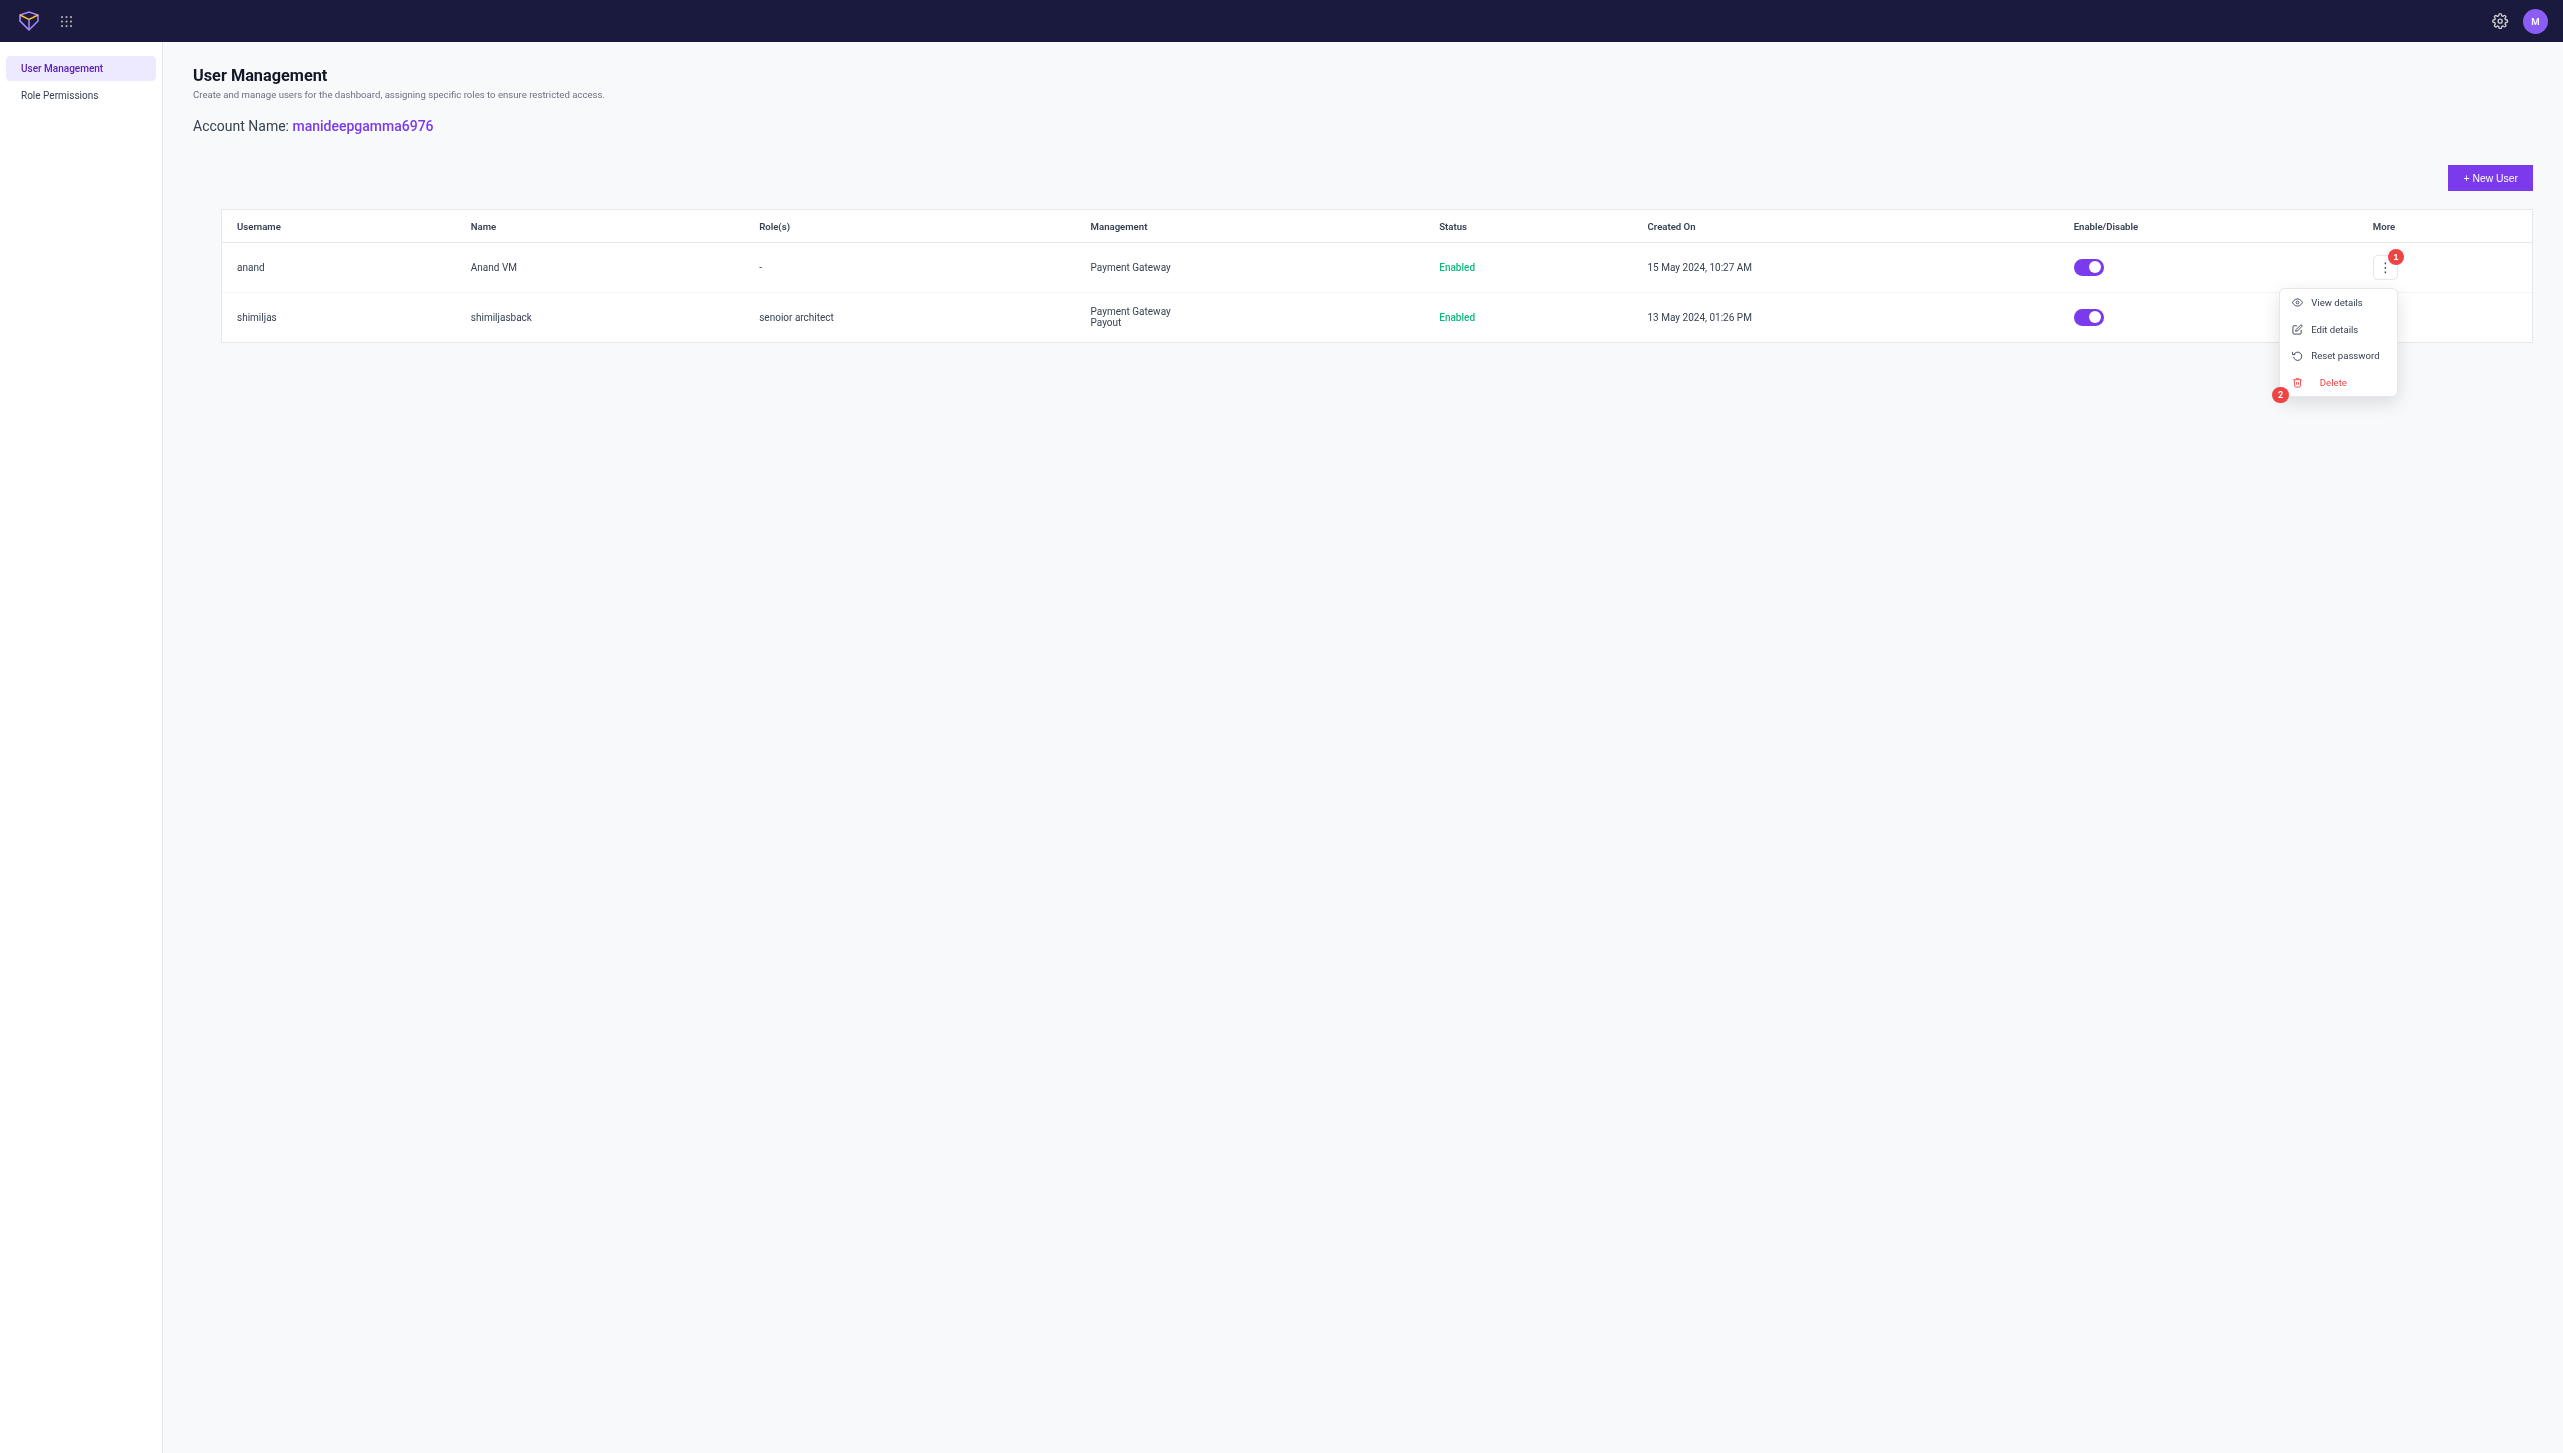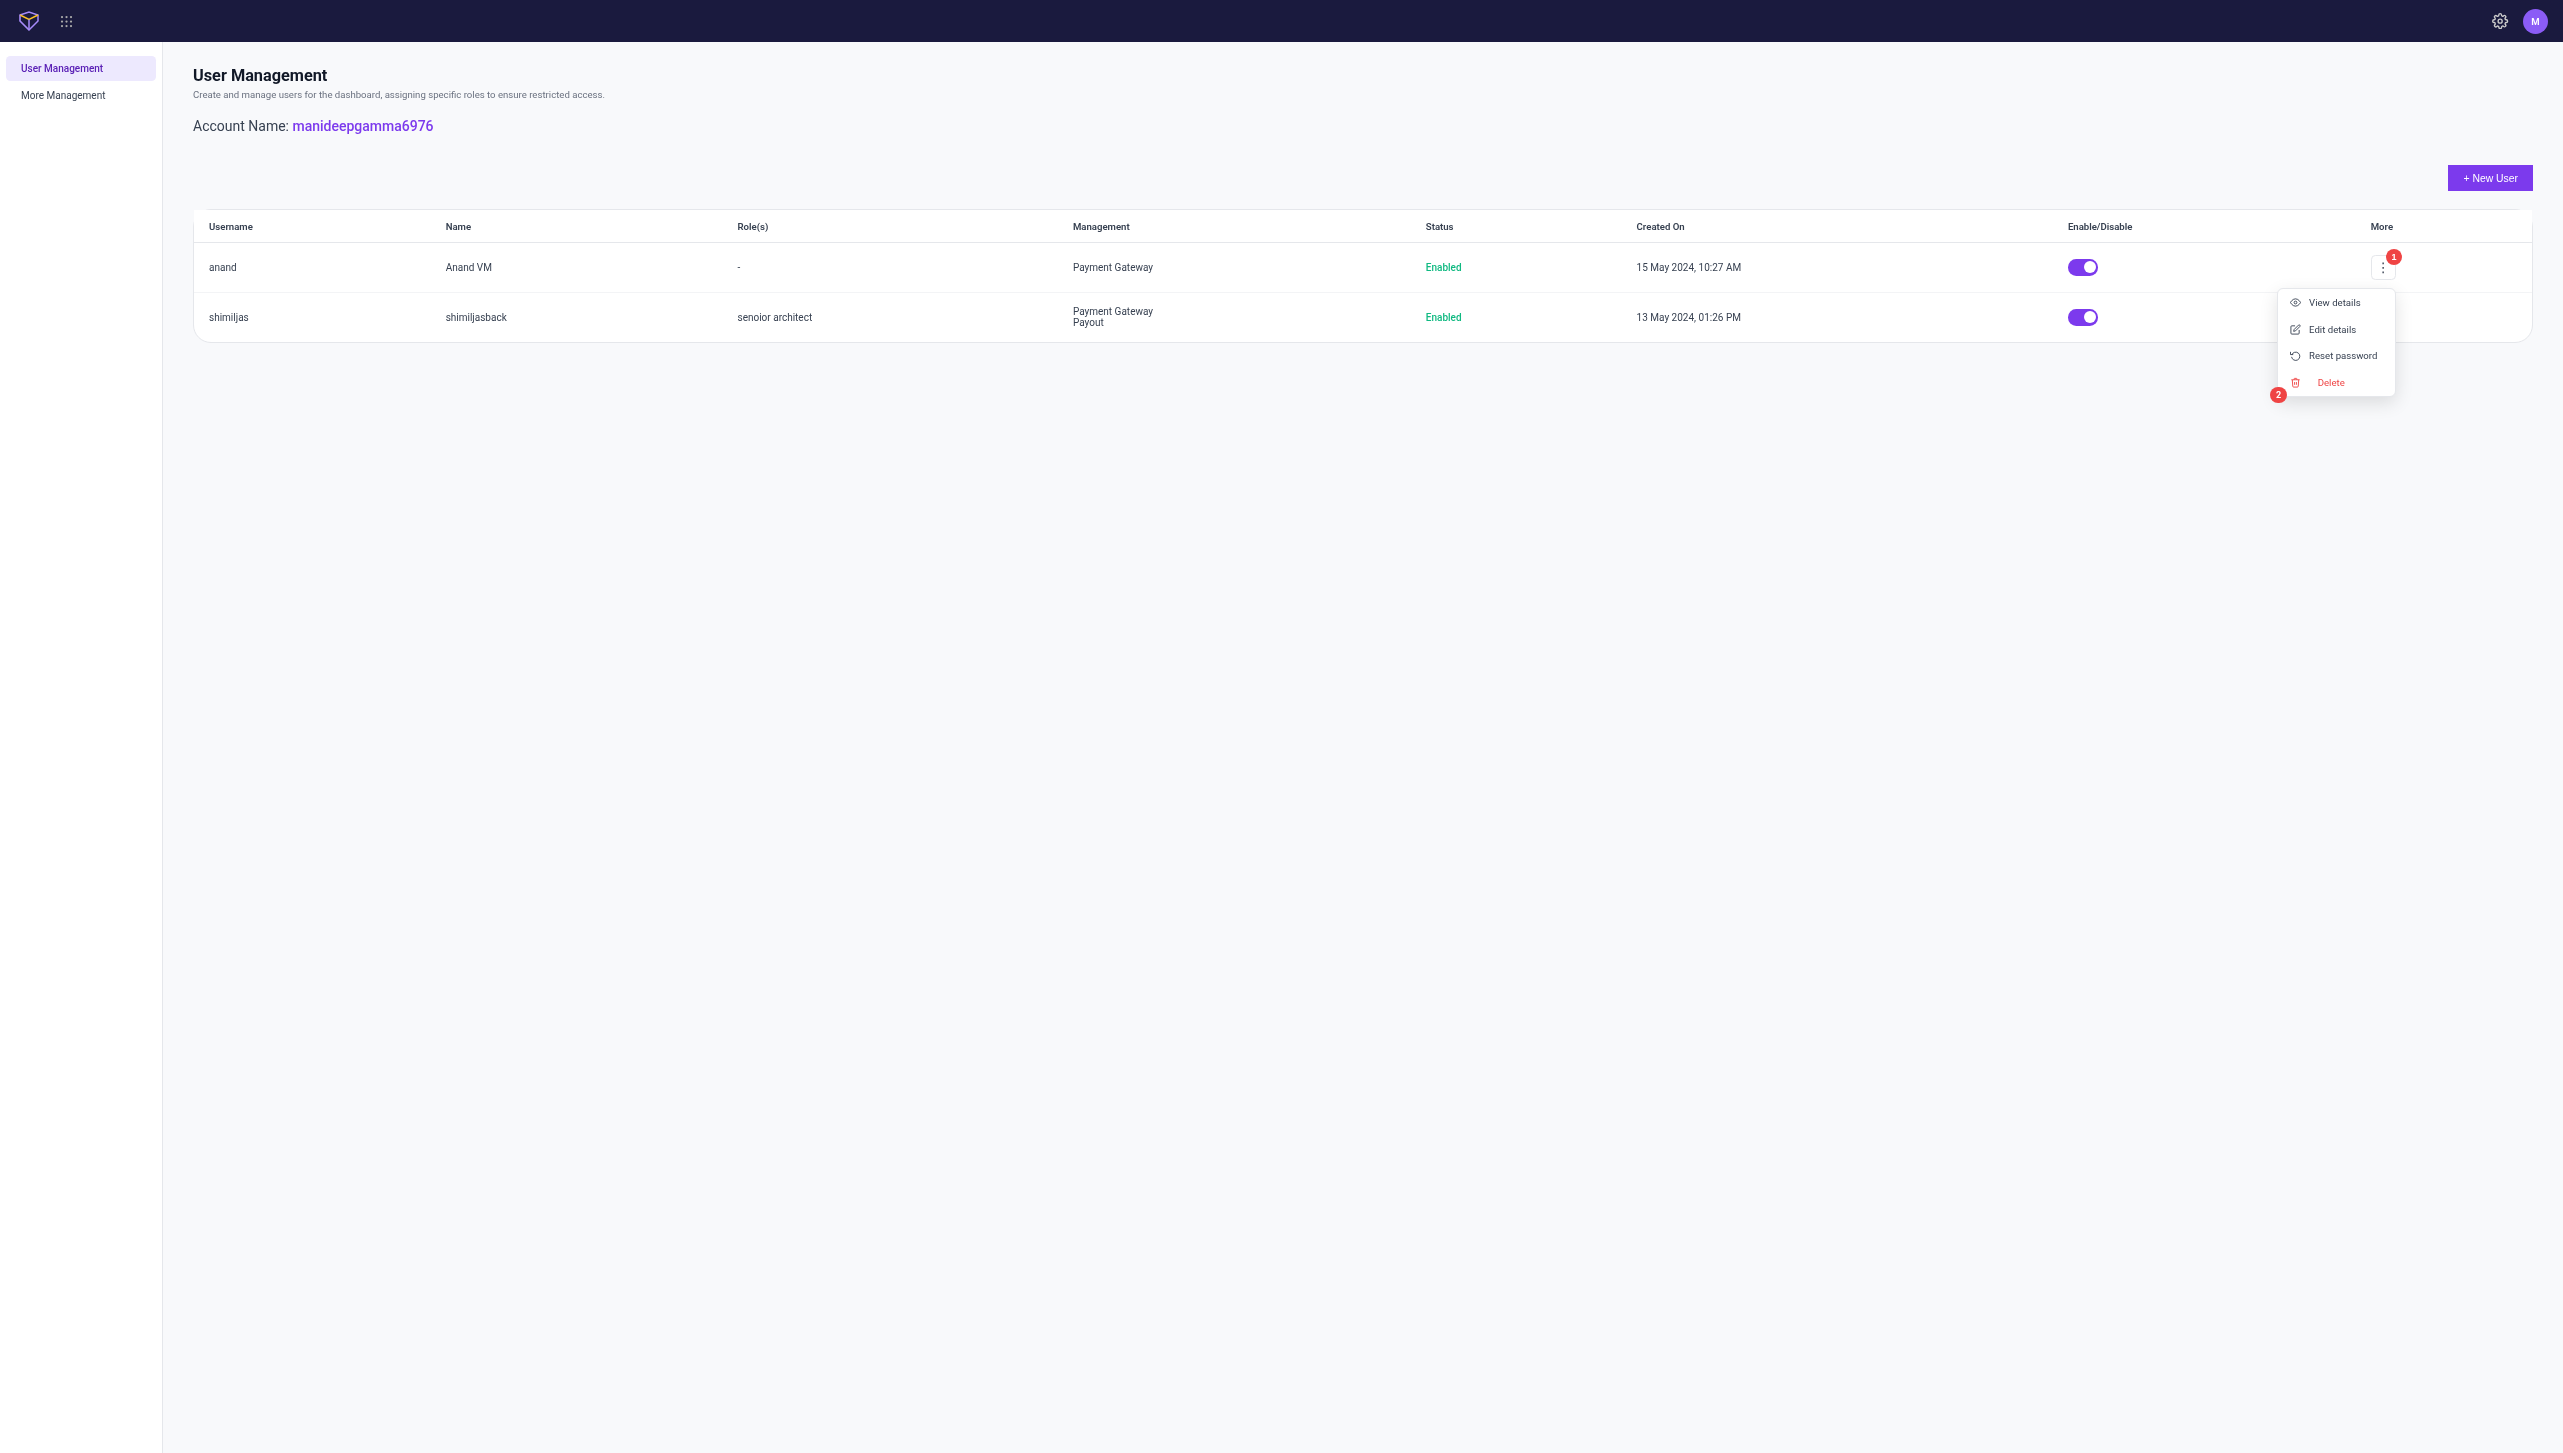--- a/index.html
+++ b/index.html
@@ -117,24 +117,25 @@
       font-size: 10.4px;
       font-weight: 500;
       cursor: pointer;
       float: right;
       margin-bottom: 18px;
     }
 
     
     .table-container {
       background: #ffffff;
-      border-radius: 18px;
+      border-radius: 0;
       border: 0.7px solid #e5e7eb;
       overflow: visible;
       clear: both;
+      margin-left: 28px;
     }
     table {
       width: 100%;
       border-collapse: collapse;
     }
     thead tr {
       border-bottom: 0.7px solid #e5e7eb;
     }
     th {
       padding: 10.4px 15px;
@@ -285,21 +286,21 @@
       </svg>
     </div>
     <div class="avatar">M</div>
   </div>
 </nav>
 
 <div class="layout">
 
   <aside class="sidebar">
     <div class="sidebar-item active">User Management</div>
-    <div class="sidebar-item">More Management</div>
+    <div class="sidebar-item">Role Permissions</div>
   </aside>
 
   <main class="main-content">
     <h1 class="page-title">User Management</h1>
     <p class="page-subtitle">Create and manage users for the dashboard, assigning specific roles to ensure restricted access.</p>
 
     <div class="account-name-row">
       <span>Account Name:</span>
       <span class="account-name-link">manideepgamma6976</span>
     </div>

